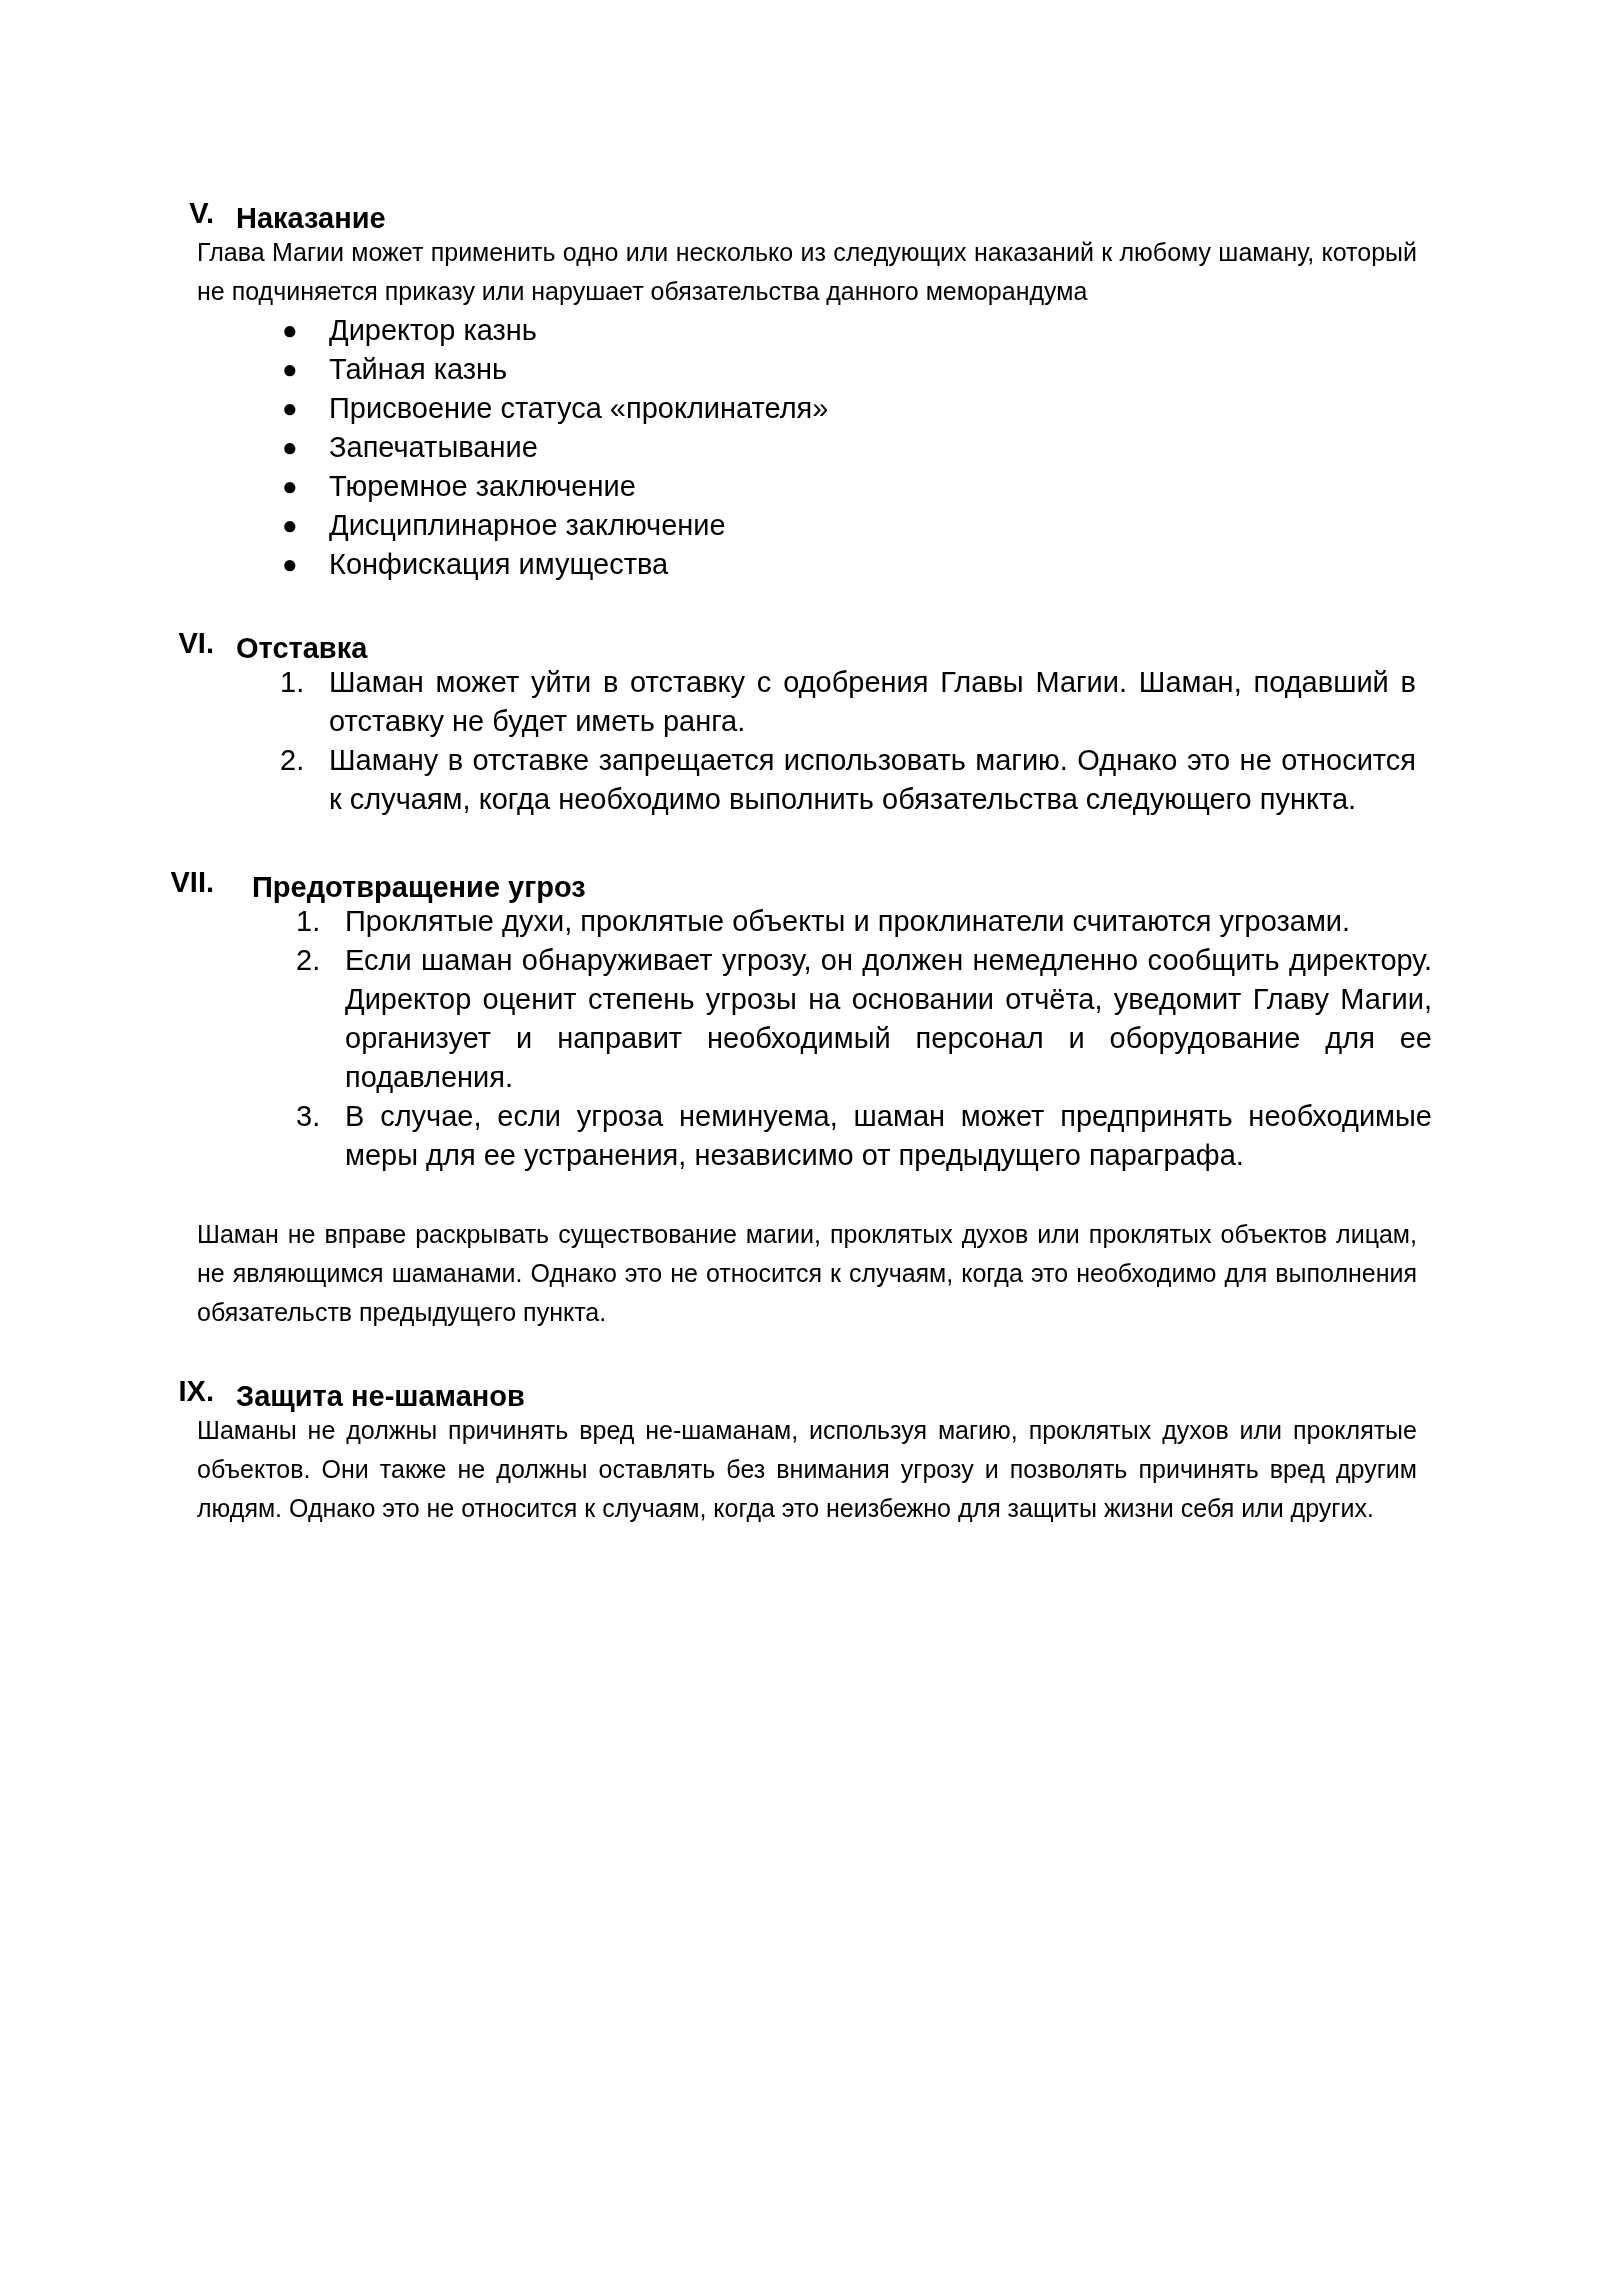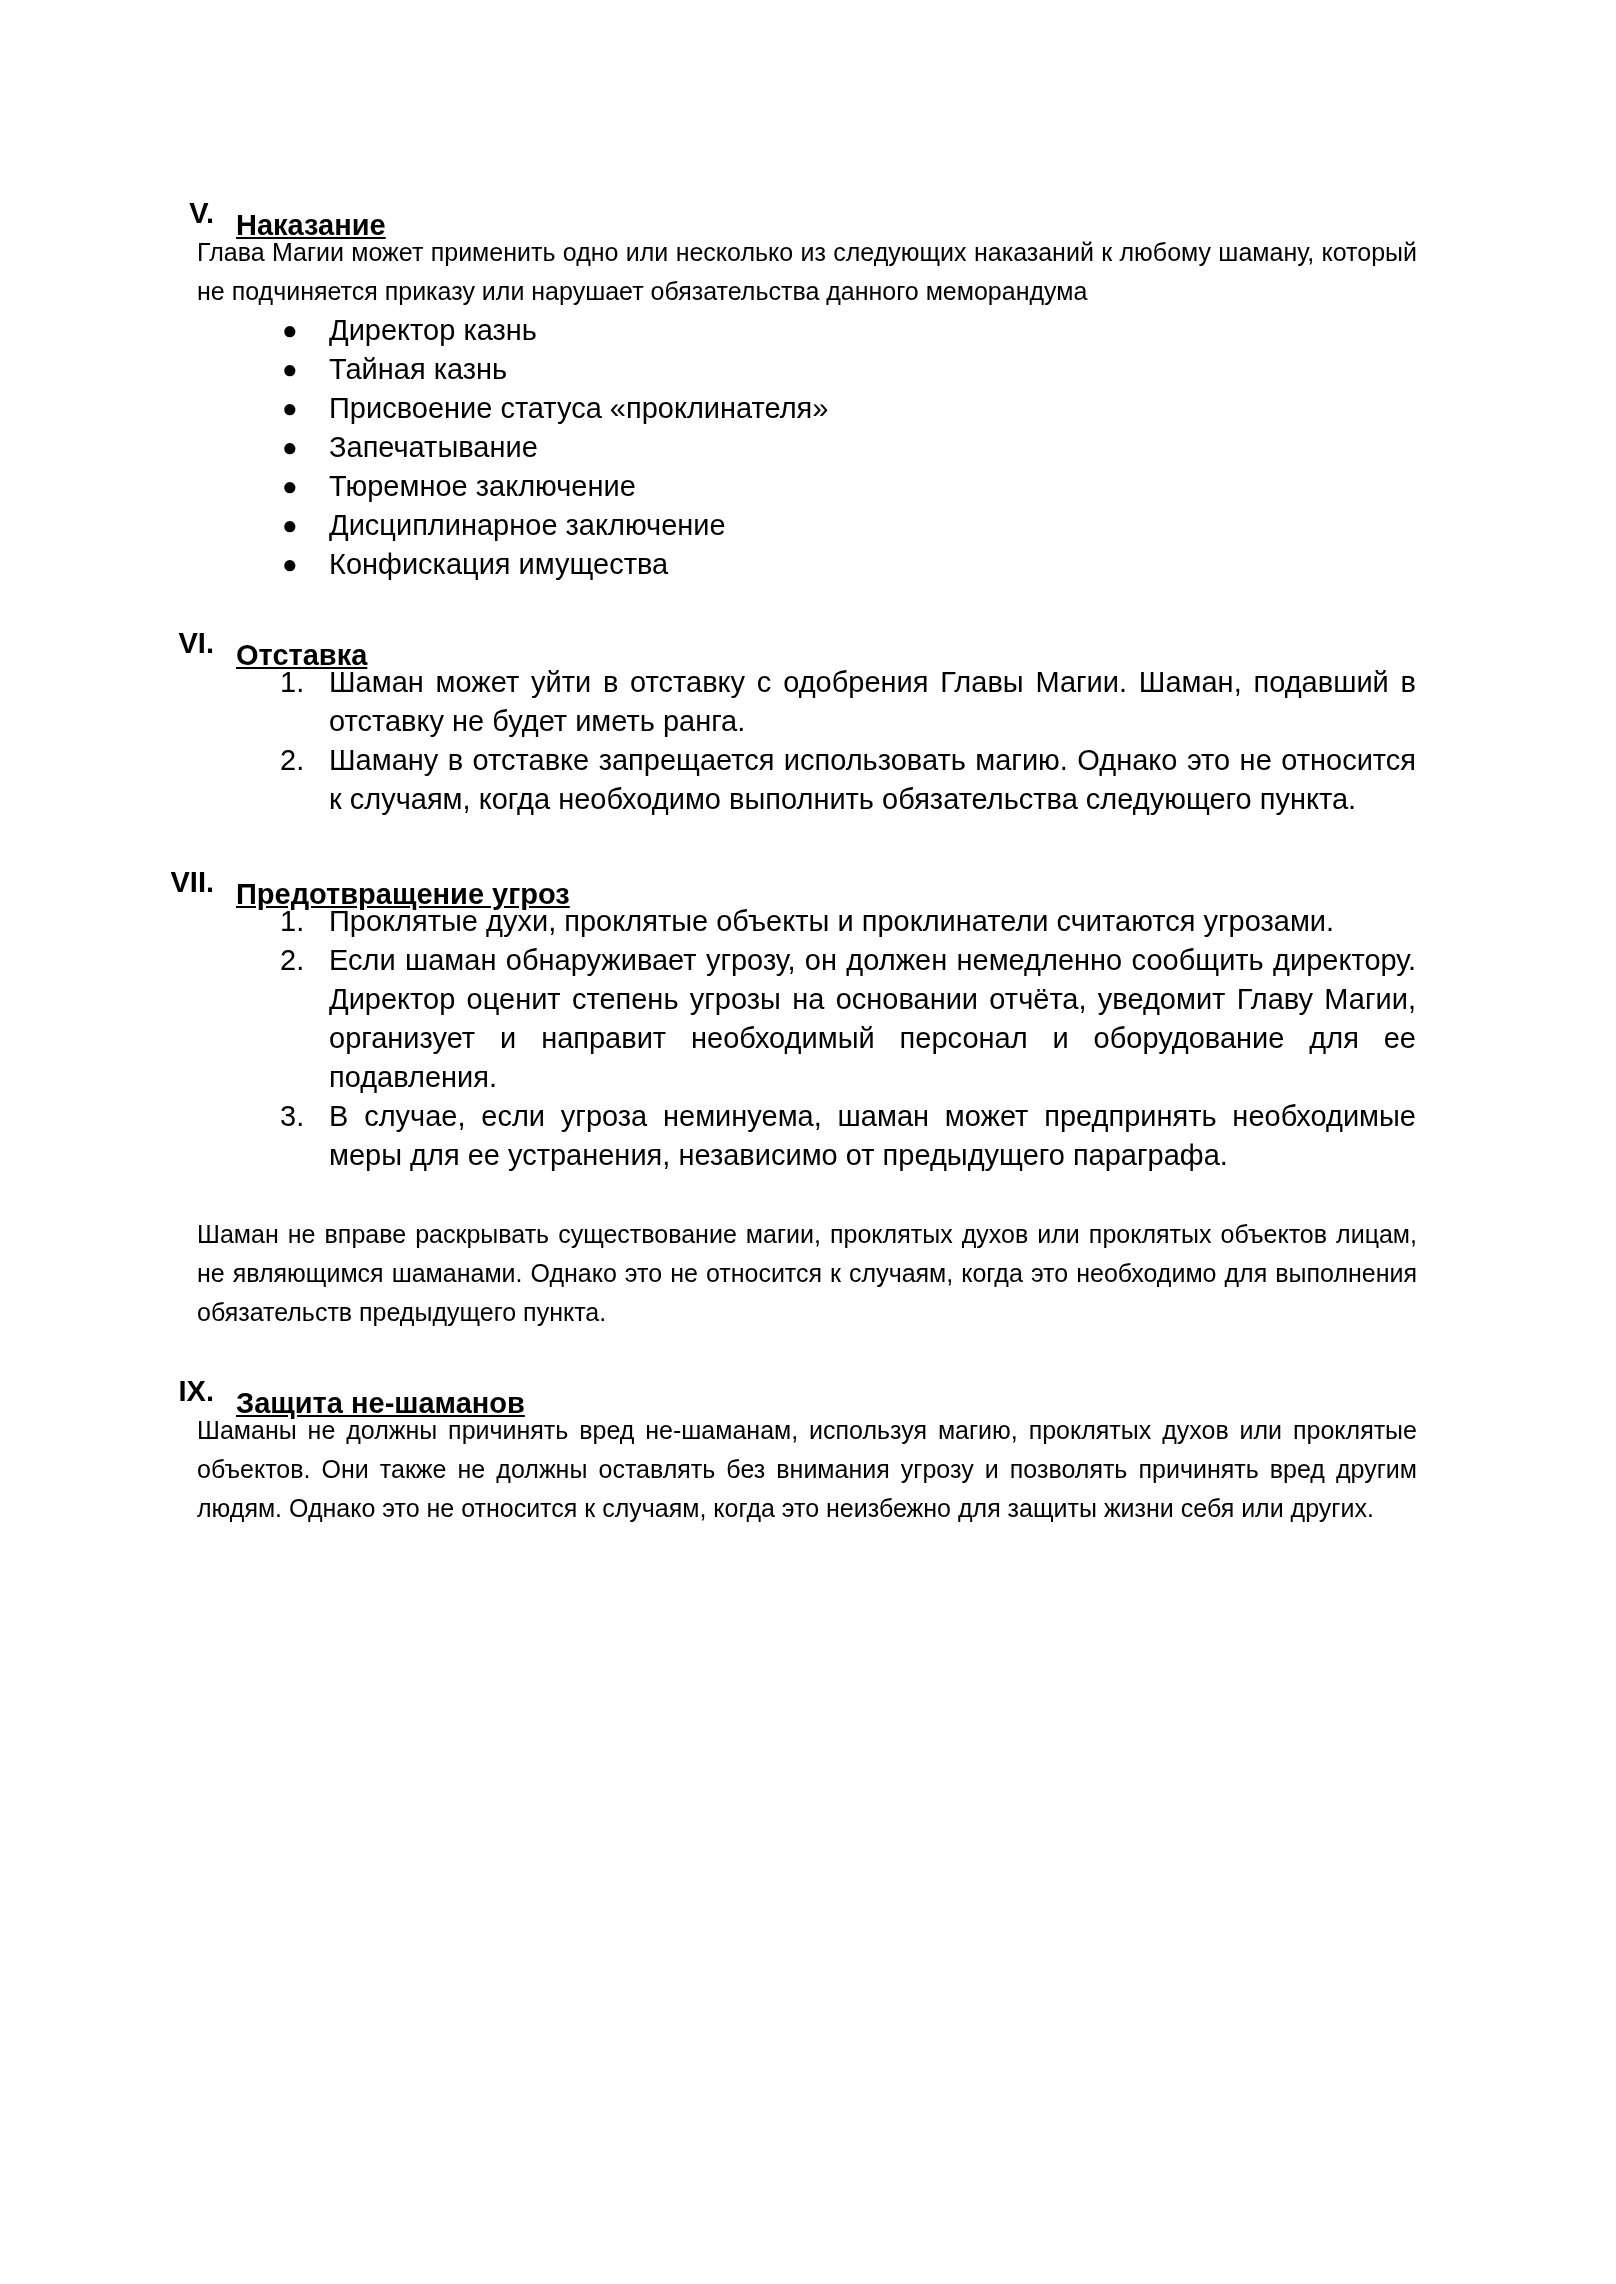--- a/index.html
+++ b/index.html
@@ -3,21 +3,21 @@
 <meta charset="utf-8">
 <style>
   html, body { margin: 0; padding: 0; background: #ffffff; }
   body { width: 1617px; height: 2284px; position: relative; overflow: hidden;
          font-family: "Liberation Sans", sans-serif; color: #000000; }
   .page { position: absolute; left: 0; top: 0; width: 1617px; height: 2284px; background: #ffffff; }
   .content { position: absolute; left: 0; top: 194px; width: 1617px; }
   .section { position: relative; }
   .heading { position: relative; height: 39px; line-height: 39px; font-size: 29px; font-weight: bold; }
   .heading .num { position: absolute; right: calc(1617px - 214px); top: 0; text-align: right; white-space: nowrap; }
-  .heading .title { position: absolute; left: 236px; top: 12px; white-space: nowrap; text-decoration: underline; }
+  .heading .title { position: absolute; left: 236px; top: 5px; white-space: nowrap; }
   .para { margin-left: 197px; width: 1220px; font-size: 25px; line-height: 39px; text-align: justify; }
   .list { margin: 0; padding: 0; list-style: none; }
   .li { position: relative; margin-left: 329px; width: 1087px; font-size: 29px; line-height: 39px; text-align: justify; }
   .li .marker { position: absolute; left: -49px; top: 0; width: 39px; white-space: nowrap; }
   .li .marker.bullet { font-size: 26px; left: -47px; }
   .li .text { display: block; }
 </style>
 </head>
 <body>
 
@@ -72,21 +72,21 @@
             <span class="marker">1.</span>
             <span class="text">Шаман может уйти в отставку с одобрения Главы Магии. Шаман, подавший в отставку не будет иметь ранга.</span>
           </div>
         <div class="li">
             <span class="marker">2.</span>
             <span class="text">Шаману в отставке запрещается использовать магию. Однако это не относится к случаям, когда необходимо выполнить обязательства следующего пункта.</span>
           </div>
       </div>
     </div>
 
-    <div class="section" style="margin-bottom:40px;">
+    <div class="section" style="margin-bottom:40px;padding-left:16px;">
       <div class="heading">
         <span class="num">VII.</span>
         <span class="title">Предотвращение угроз</span>
       </div>
       <div class="list">
         <div class="li">
             <span class="marker">1.</span>
             <span class="text">Проклятые духи, проклятые объекты и проклинатели считаются угрозами.</span>
           </div>
         <div class="li">

